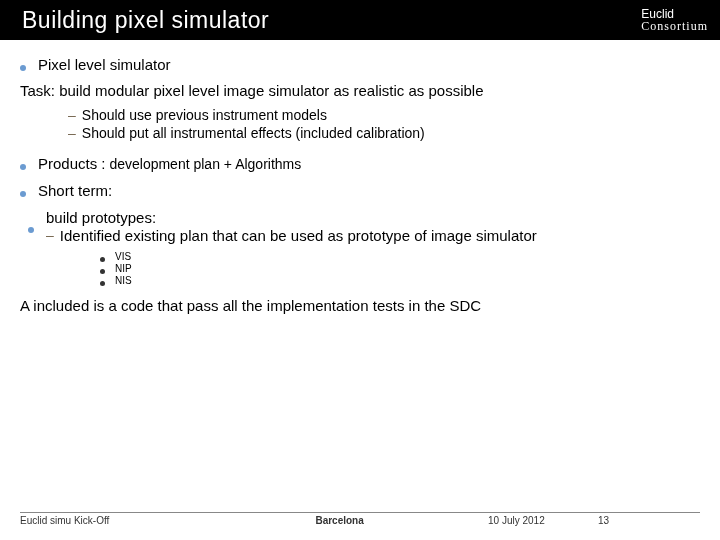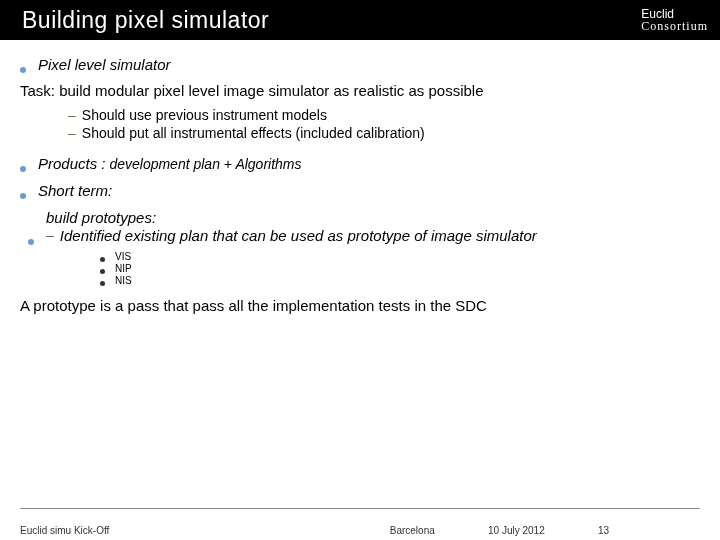--- a/index.html
+++ b/index.html
@@ -31,23 +31,22 @@
   }
   .consortium .l1 { display: block; }
   .consortium .l2 { display: block; letter-spacing: 1px; font-family: Liberation Serif, serif; }
   .content {
     padding: 10px 20px 0 20px;
     font-size: 15px;
     color: #000;
   }
   .bullet-row {
     display: flex;
-    align-items: flex-end;
+    align-items: center;
     margin: 6px 0;
-    font-style: italic;
   }
   .dot {
     width: 6px;
     height: 6px;
     border-radius: 50%;
     background: #6b9bd1;
     margin-top: 7px;
     margin-right: 12px;
     flex-shrink: 0;
   }
@@ -95,31 +94,31 @@
     display: flex;
     align-items: center;
     margin: 1px 0;
   }
   .closing {
     margin: 10px 0 0 0;
     line-height: 1.3;
   }
   .footer {
     position: absolute;
-    bottom: 4px;
+    bottom: 14px;
     left: 20px;
     right: 20px;
     border-top: 1px solid #888;
-    padding-top: 16px;
+    padding-top: 2px;
     font-size: 10px;
     display: flex;
     color: #333;
   }
   .footer > div:nth-child(1) { width: 33%; }
-  .footer > div:nth-child(2) { width: 28%; text-align: right; }
+  .footer > div:nth-child(2) { width: 28%; text-align: center; font-weight: bold; }
   .footer > div:nth-child(3) { width: 24%; text-align: center; }
   .footer > div:nth-child(4) { width: 15%; text-align: left; }
 </style>
 </head>
 <body>
 
 <div class="title-bar">
   <span class="title-text">Building pixel simulator</span>
   <span class="consortium">
     <span class="l1">Euclid</span>
@@ -182,21 +181,21 @@
     <div class="tiny-row">
       <span class="dot-dark"></span>
       <span>NIP</span>
     </div>
     <div class="tiny-row">
       <span class="dot-dark"></span>
       <span>NIS</span>
     </div>
   </div>
 
-  <div class="closing">A prototype is a pass that  pass all the implementation tests in the SDC</div>
+  <div class="closing">A included is a code that  pass all the implementation tests in the SDC</div>
 
 </div>
 
 <div class="footer">
   <div>Euclid simu Kick-Off</div>
   <div>Barcelona</div>
   <div>10 July 2012</div>
   <div>13</div>
 </div>
 

